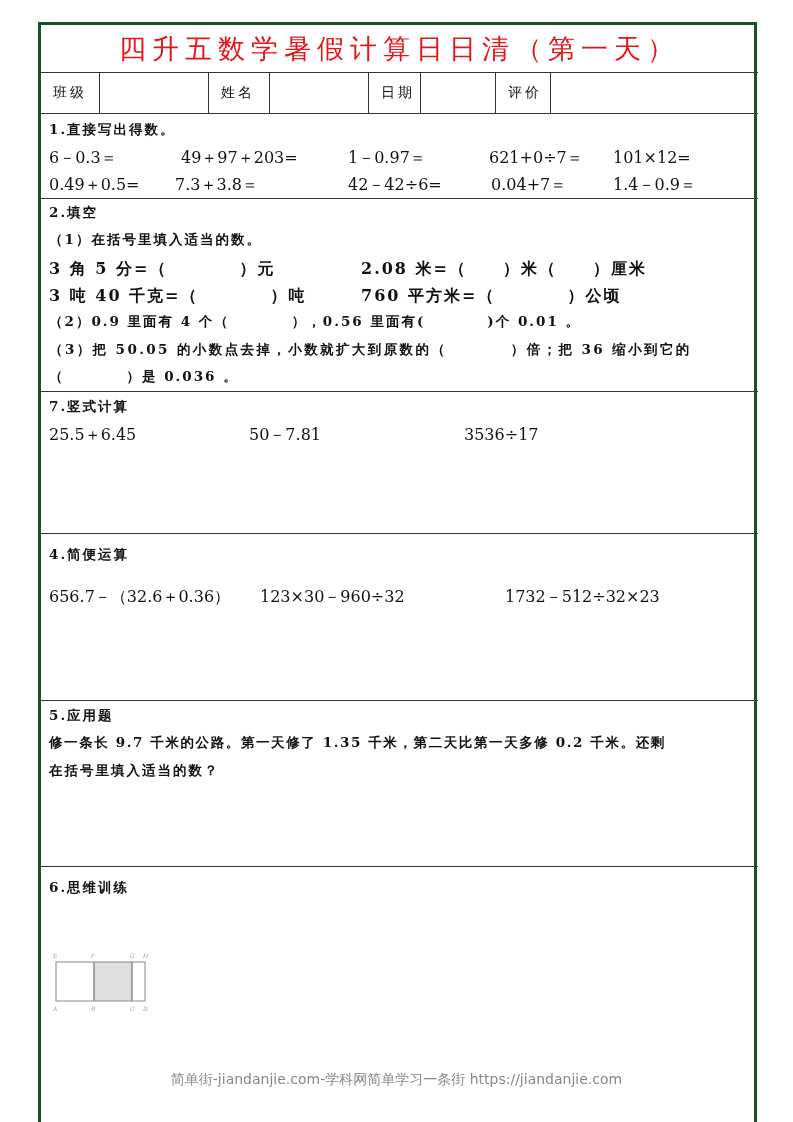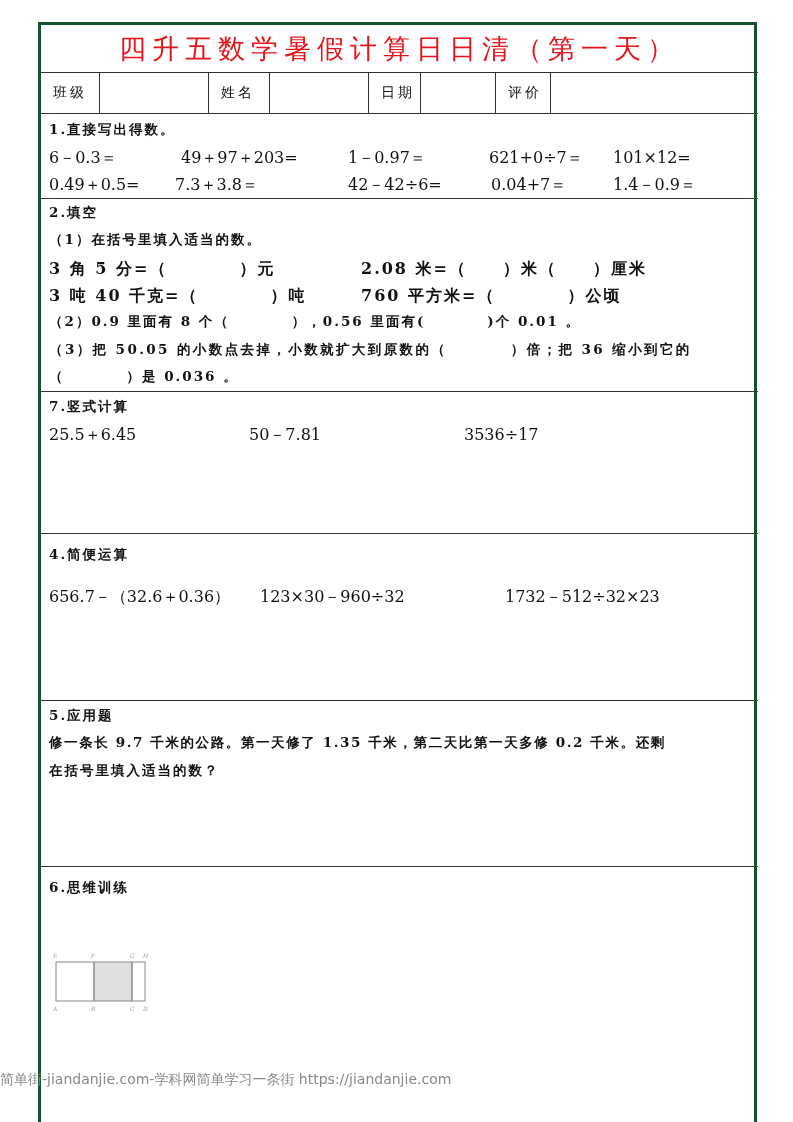--- a/index.html
+++ b/index.html
@@ -9,21 +9,21 @@
   .row { position: absolute; left: 0; width: 717px; border-bottom: 1px solid #333; justify-content: space-between; }
   .title-row { top: 0; height: 48px; display: flex; align-items: center; justify-content: center; }
   .title { color: #e8141b; font-family: "DejaVu Sans", "Liberation Sans", sans-serif; font-size: 27px; letter-spacing: 6px; }
   .info-row { top: 48px; height: 41px; display: flex; }
   .info-cell { height: 100%; border-right: 1px solid #333; display: flex; align-items: center; font-size: 14px; letter-spacing: 3px; }
   .info-cell.label { padding-left: 12px; }
   .info-cell:last-child { border-right: none; }
   .line { position: absolute; left: 8px; right: 8px; white-space: nowrap; font-size: 13.5px; letter-spacing: 0.5px; }
   .cn { letter-spacing: 2px; font-weight: bold; }
   .abs { position: absolute; white-space: nowrap; }
-  .footer { position: absolute; left: 0; width: 793px; top: 1071px; text-align: left; color: #888; font-family: "DejaVu Sans", "Liberation Sans", sans-serif; font-size: 14px; }
+  .footer { position: absolute; left: 0; width: 793px; top: 1071px; text-align: center; color: #888; font-family: "DejaVu Sans", "Liberation Sans", sans-serif; font-size: 14px; }
   svg text { font-family: "DejaVu Serif", serif; font-style: italic; }
 </style>
 </head>
 <body>
 
 <div class="sheet">
 
   <div class="row title-row">
     <div class="title">四升五数学暑假计算日日清（第一天）</div>
   </div>
@@ -53,21 +53,21 @@
     <div class="abs" style="left:572px;top:61px">1.4－0.9＝</div>
   </div>
 
   <div class="row" style="top:174px;height:193px">
     <div class="line cn" style="top:5px">2.填空</div>
     <div class="line cn" style="top:32px">（1）在括号里填入适当的数。</div>
     <div class="abs cn" style="left:8px;top:60px">3 角 5 分=（　　　　）元</div>
     <div class="abs cn" style="left:320px;top:60px">2.08 米=（　　）米（　　）厘米</div>
     <div class="abs cn" style="left:8px;top:87px">3 吨 40 千克=（　　　　）吨</div>
     <div class="abs cn" style="left:320px;top:87px">760 平方米=（　　　　）公顷</div>
-    <div class="line cn" style="top:114px">（2）0.9 里面有 8 个（　　　　），0.56 里面有(　　　　)个 0.01 。</div>
+    <div class="line cn" style="top:114px">（2）0.9 里面有 4 个（　　　　），0.56 里面有(　　　　)个 0.01 。</div>
     <div class="line cn" style="top:142px;letter-spacing:2.4px">（3）把 50.05 的小数点去掉，小数就扩大到原数的（　　　　）倍；把 36 缩小到它的</div>
     <div class="line cn" style="top:169px">（　　　　）是 0.036 。</div>
   </div>
 
   <div class="row" style="top:367px;height:142px">
     <div class="line cn" style="top:6px">7.竖式计算</div>
     <div class="abs" style="left:8px;top:33px">25.5＋6.45</div>
     <div class="abs" style="left:208px;top:33px">50－7.81</div>
     <div class="abs" style="left:423px;top:33px">3536÷17</div>
   </div>

